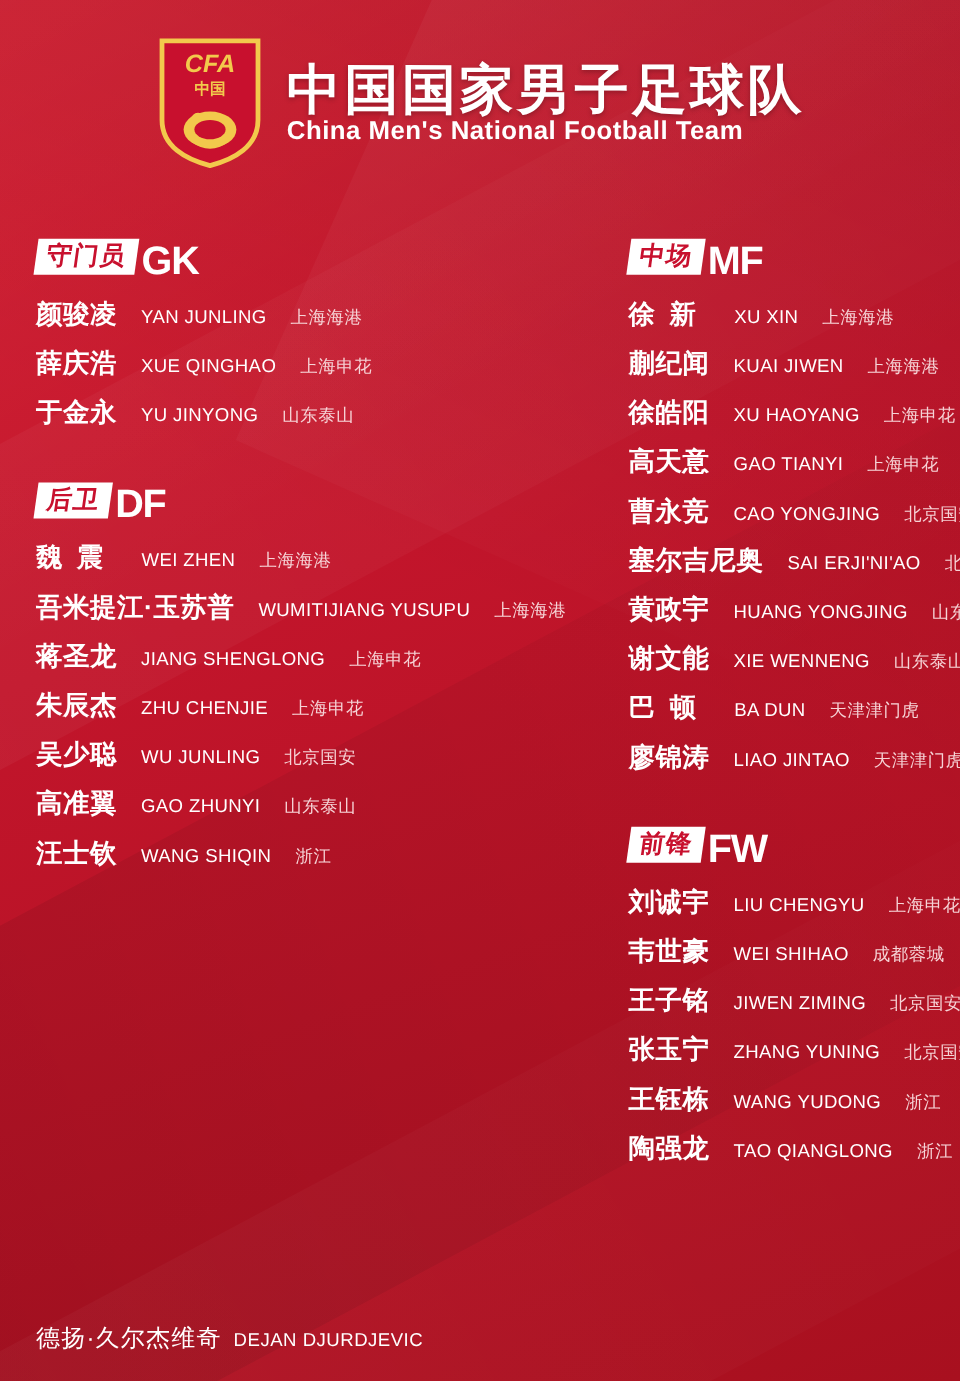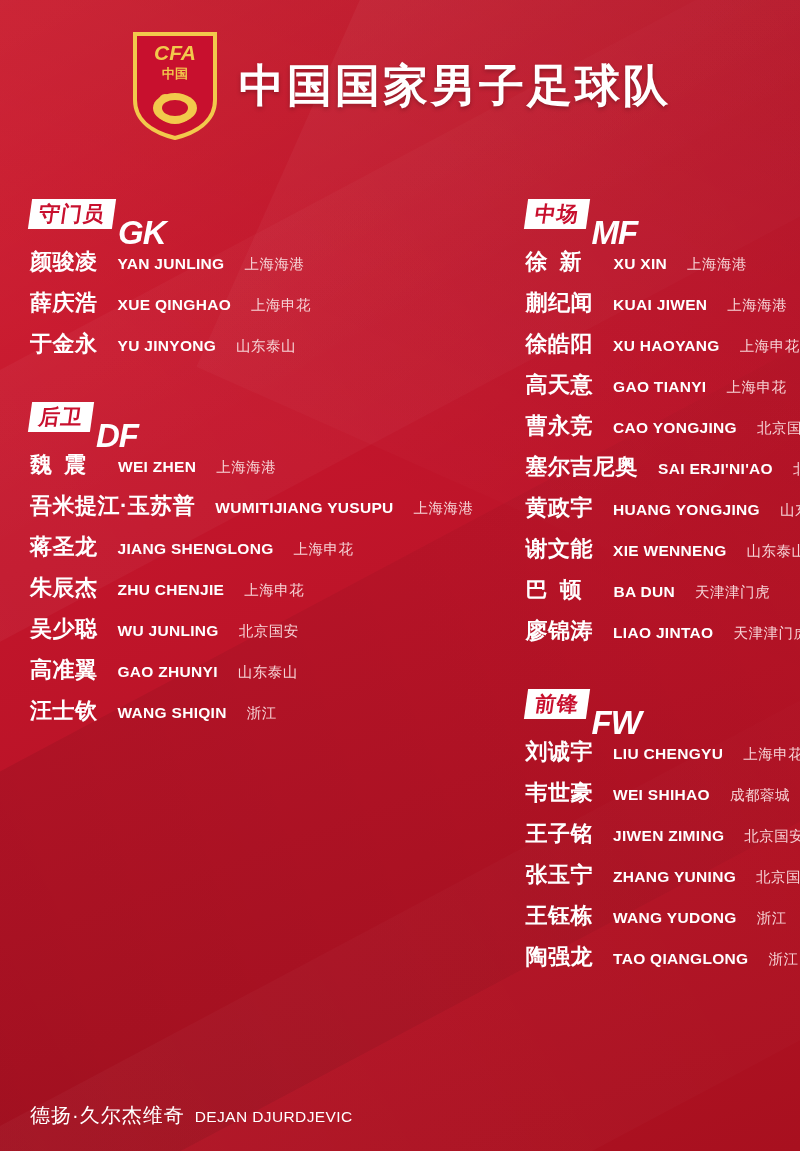--- a/index.html
+++ b/index.html
@@ -118,46 +118,45 @@
     font-weight: bold;
     padding: 2px 9px 3px 9px;
     letter-spacing: 1px;
     line-height: 1.2;
     transform: skewX(-8deg);
   }
   .pos-en {
     color: #ffffff;
     font-size: 33px;
     font-weight: bold;
-    font-style: italic;
     letter-spacing: -1px;
     margin-left: 4px;
     line-height: 1;
     position: relative;
-    top: 18px;
+    top: 2px;
   }
 
   .player {
     display: flex;
     align-items: baseline;
     margin-bottom: 11px;
     white-space: nowrap;
     gap: 12px;
   }
   .p-cn {
     color: #ffffff;
     font-size: 22px;
     font-weight: bold;
     letter-spacing: 0.5px;
   }
   .p-cn.spaced { letter-spacing: 12px; }
   .p-en {
     color: #ffffff;
     font-size: 15.5px;
-    font-weight: 700;
+    font-weight: 400;
     margin-left: 8px;
     letter-spacing: 0.3px;
   }
   .p-club {
     color: #f6d3d6;
     font-size: 14.5px;
     margin-left: 8px;
     letter-spacing: 0.5px;
   }
 
@@ -210,20 +209,21 @@
         <g fill="#f2c94c">
           <ellipse cx="46" cy="78" rx="22" ry="15"></ellipse>
           <circle cx="36" cy="70" r="6"></circle>
           <path d="M30 88 q16 12 32 0 q-16 8 -32 0 z"></path>
         </g>
         <ellipse cx="46" cy="78" rx="13" ry="8" fill="#c8102e"></ellipse>
       </svg>
     </div>
     <div class="titles">
       <div class="title-cn">中国国家男子足球队</div>
+      <div class="title-en">China Men's National Football Team</div>
     </div>
   </div>
 
   <div class="columns">
     <div class="col col-left">
         <div class="group"><div class="group-head">
             <span class="pos-cn">守门员</span>
             <span class="pos-en">GK</span>
           </div><div class="player">
             <span class="p-cn">颜骏凌</span>

